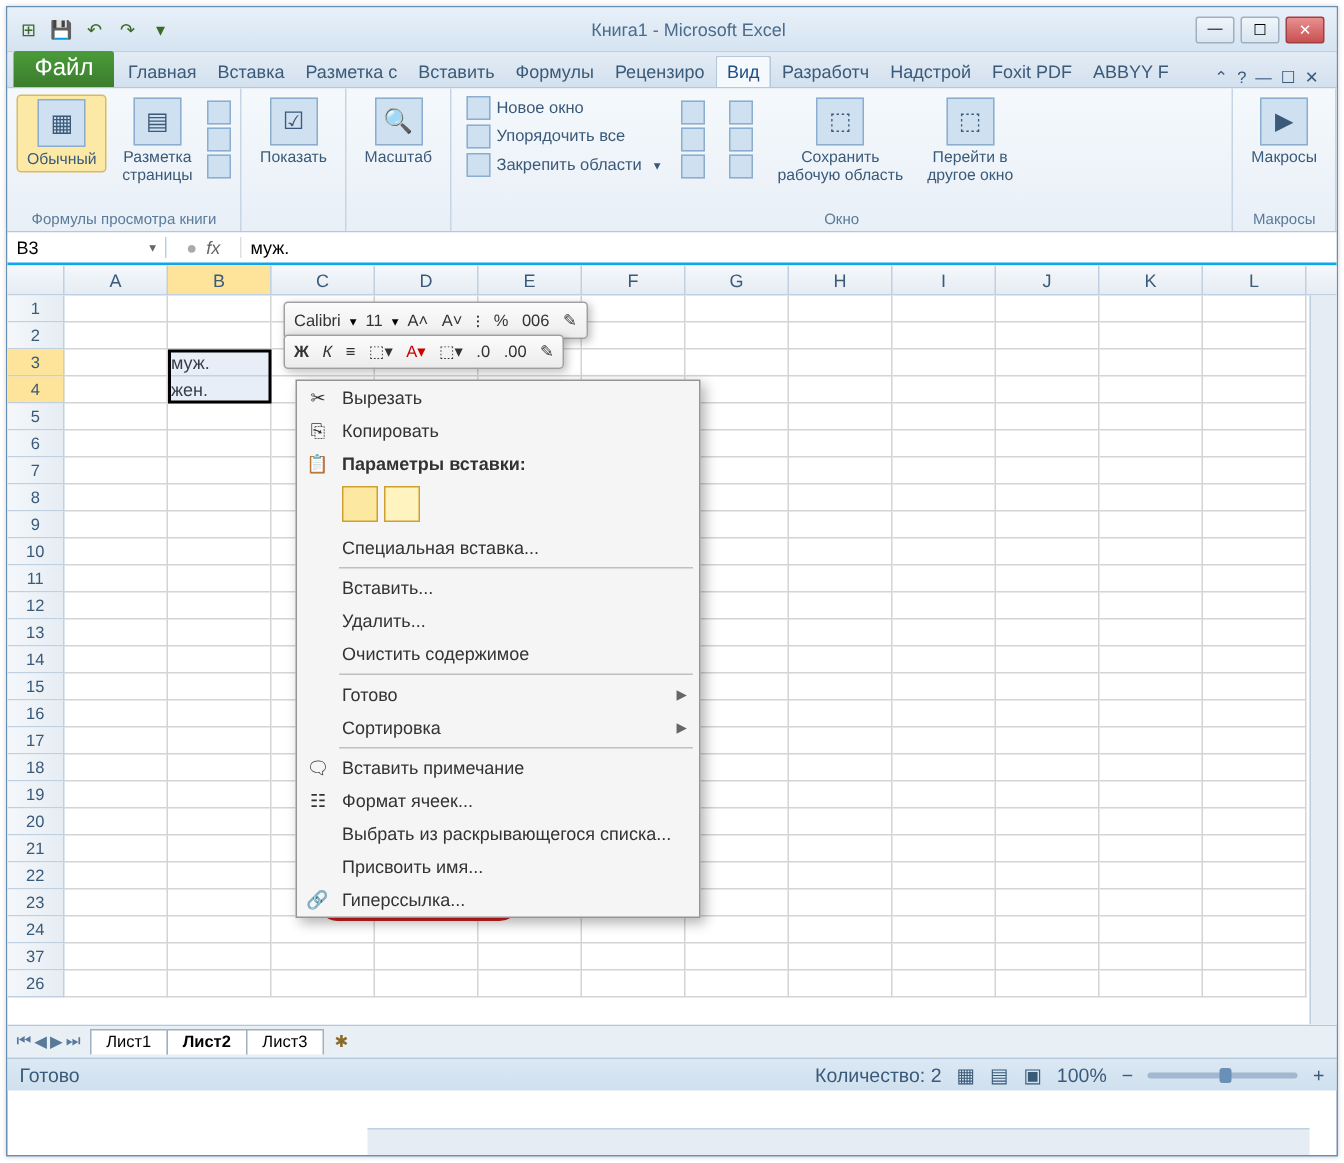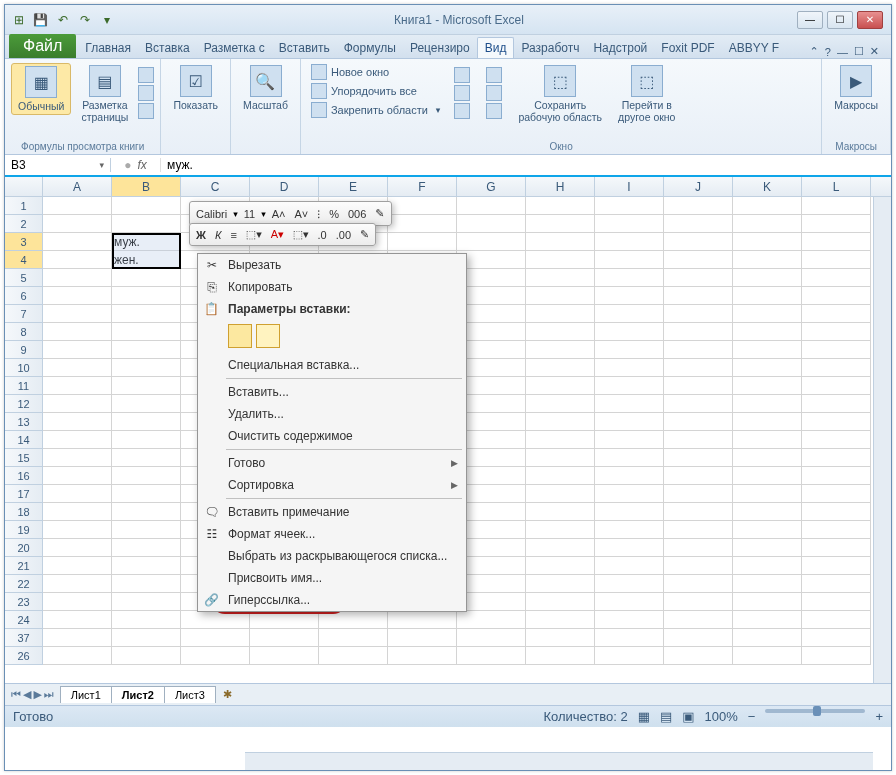--- a/index.html
+++ b/index.html
@@ -51,21 +51,21 @@
 .cm-arrow { margin-left: auto; color: #666; font-size: 9px; }
 .paste-icons { display: flex; gap: 4px; padding: 4px 8px 6px 30px; }
 .paste-ic { width: 24px; height: 24px; background: #fce8a0; border: 1px solid #cfa030; }
 .highlight-item { position: relative; }
 .red-ring { position: absolute; border: 4px solid #d02020; border-radius: 14px; pointer-events: none; }
 .sheet-tabs { height: 22px; display: flex; align-items: center; background: #e8eff5; border-top: 1px solid #b3c7de; font-size: 11px; }
 .sheet-nav { display: flex; gap: 2px; padding: 0 6px; color: #5a7a9a; }
 .sheet-tab { padding: 2px 10px; background: #fff; border: 1px solid #a0b0c0; border-bottom: none; margin-right: -1px; }
 .sheet-tab.active { font-weight: bold; background: #fff; }
 .status-bar { height: 22px; background: linear-gradient(#dce8f4,#cfe0ee); display: flex; align-items: center; padding: 0 8px; font-size: 13px; color: #3a5a7a; border-top: 1px solid #b3c7de; }
-.status-right { margin-left: auto; display: flex; gap: 10px; }
+.status-right { margin-left: auto; display: flex; align-items: center; gap: 10px; }
 .zoom-slider { width: 100px; height: 4px; background: #a0b8d0; position: relative; border-radius: 2px; }
 .zoom-thumb { position: absolute; left: 48px; top: -3px; width: 8px; height: 10px; background: #6a90b8; border-radius: 2px; }
 .vscroll { position: absolute; right: 0; top: 20px; bottom: 0; width: 18px; background: #e5ecf3; border-left: 1px solid #c0d0e0; }
 .hscroll { position: absolute; bottom: 0; left: 240px; right: 18px; height: 18px; background: #e5ecf3; border-top: 1px solid #c0d0e0; }
 </style>
 </head>
 <body>
 
 <div class="outer-border">
   <div class="title-bar">

